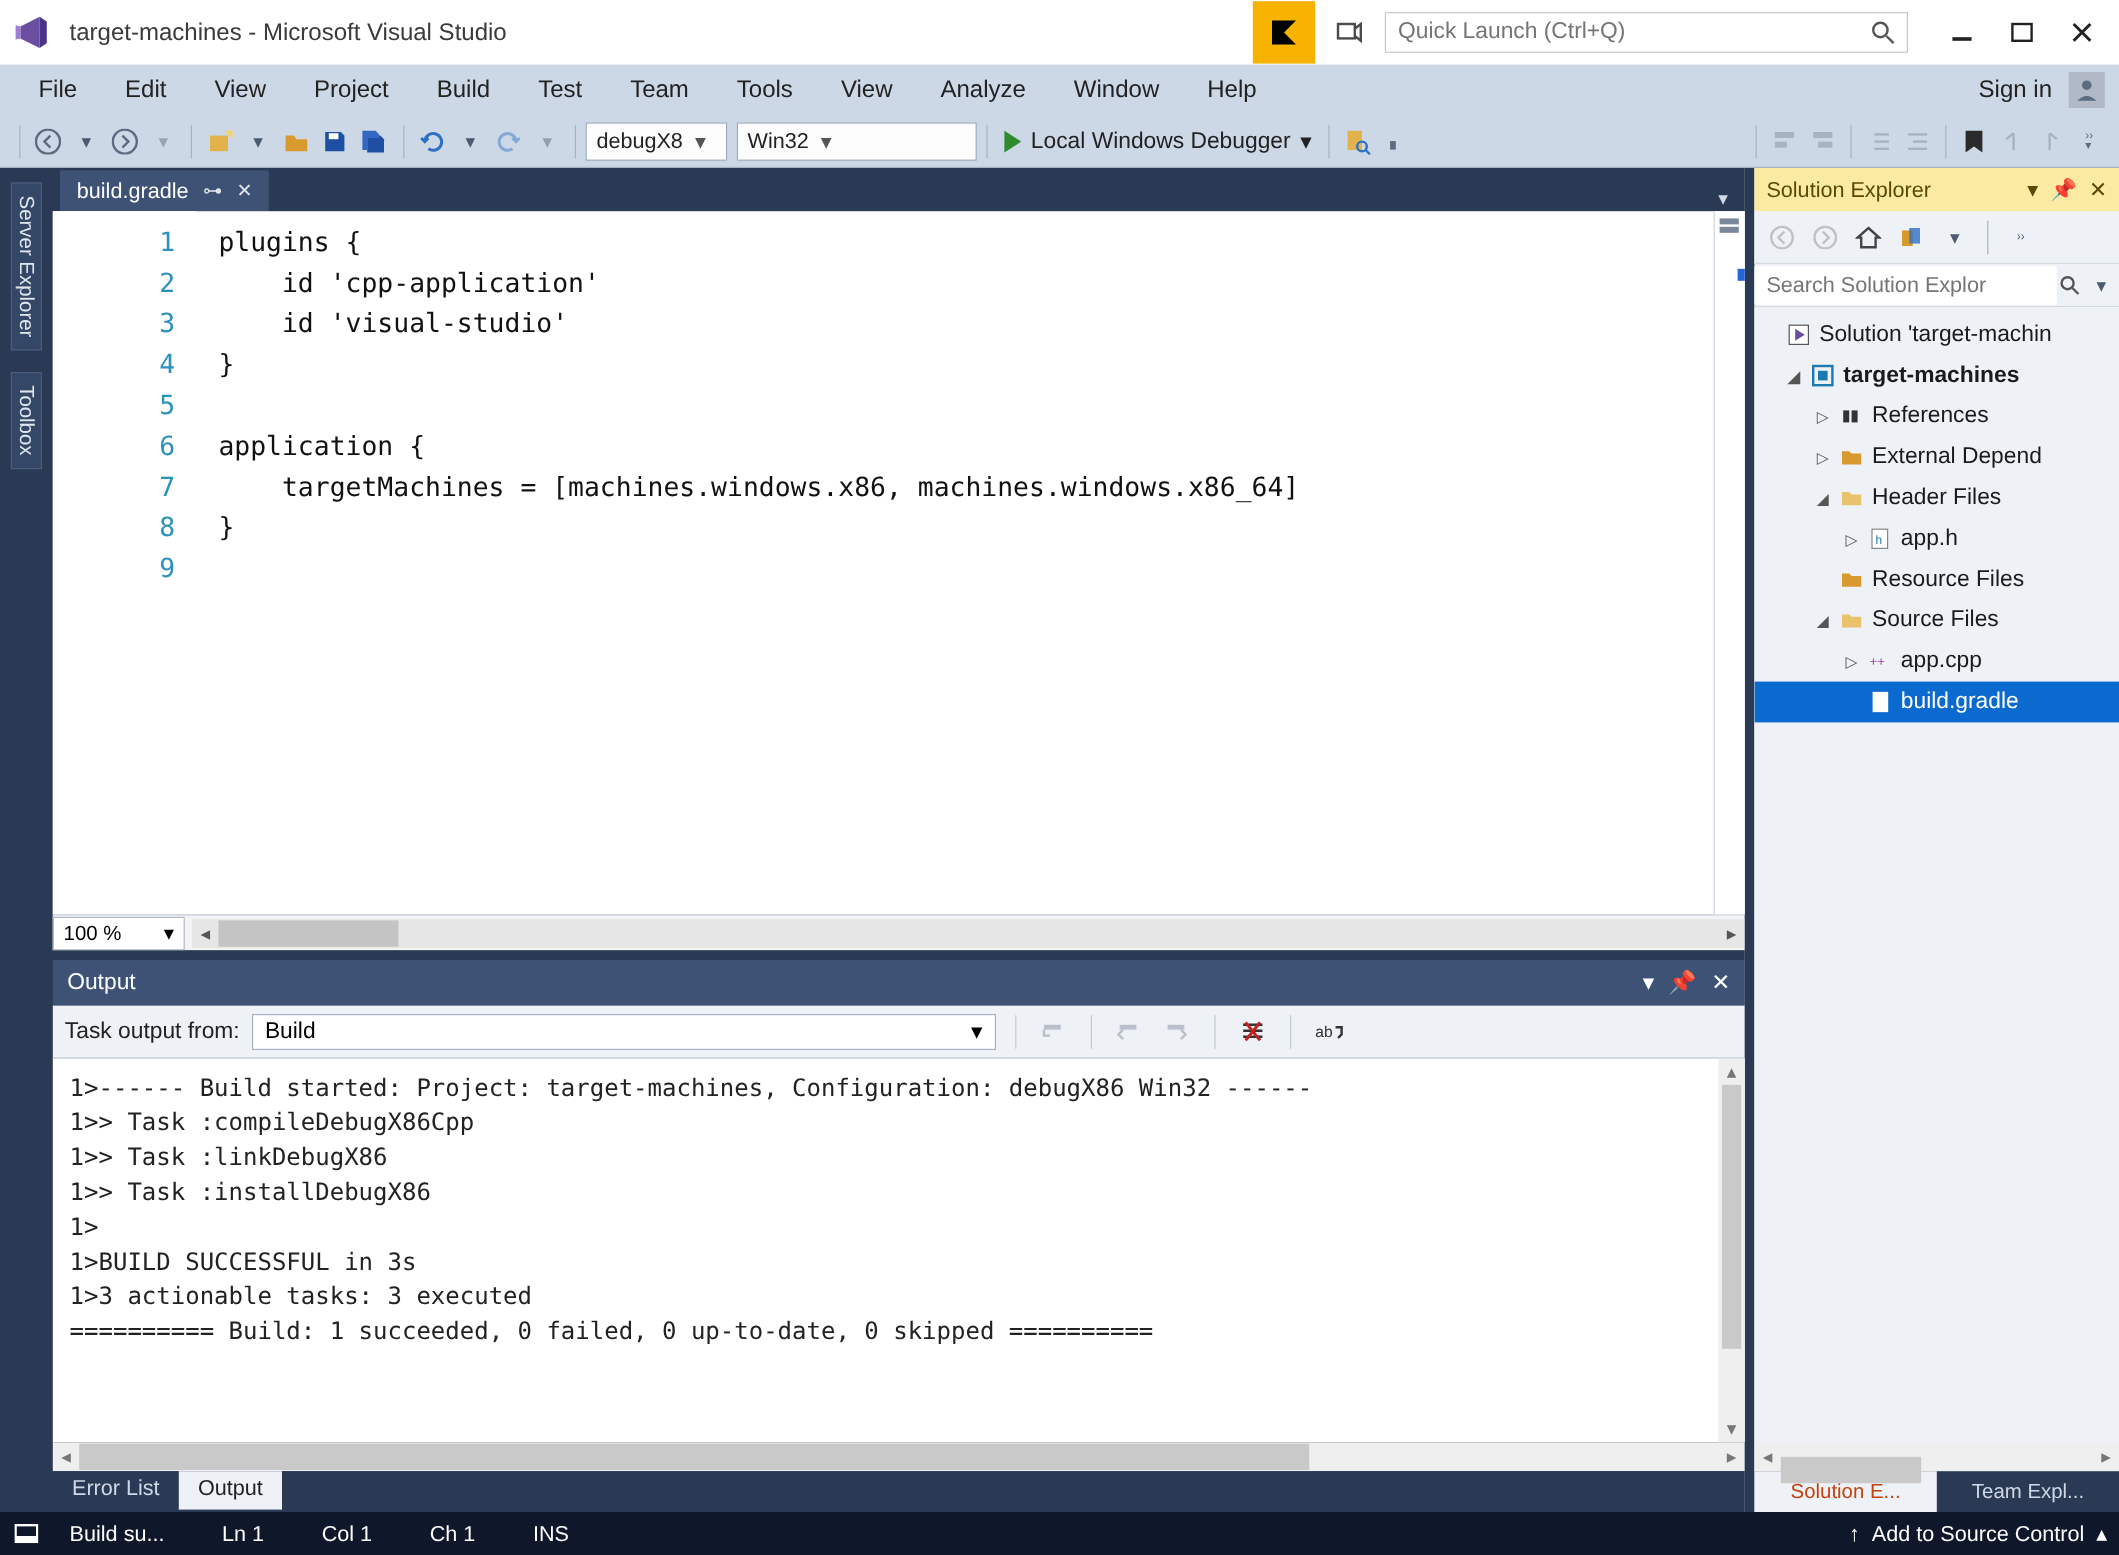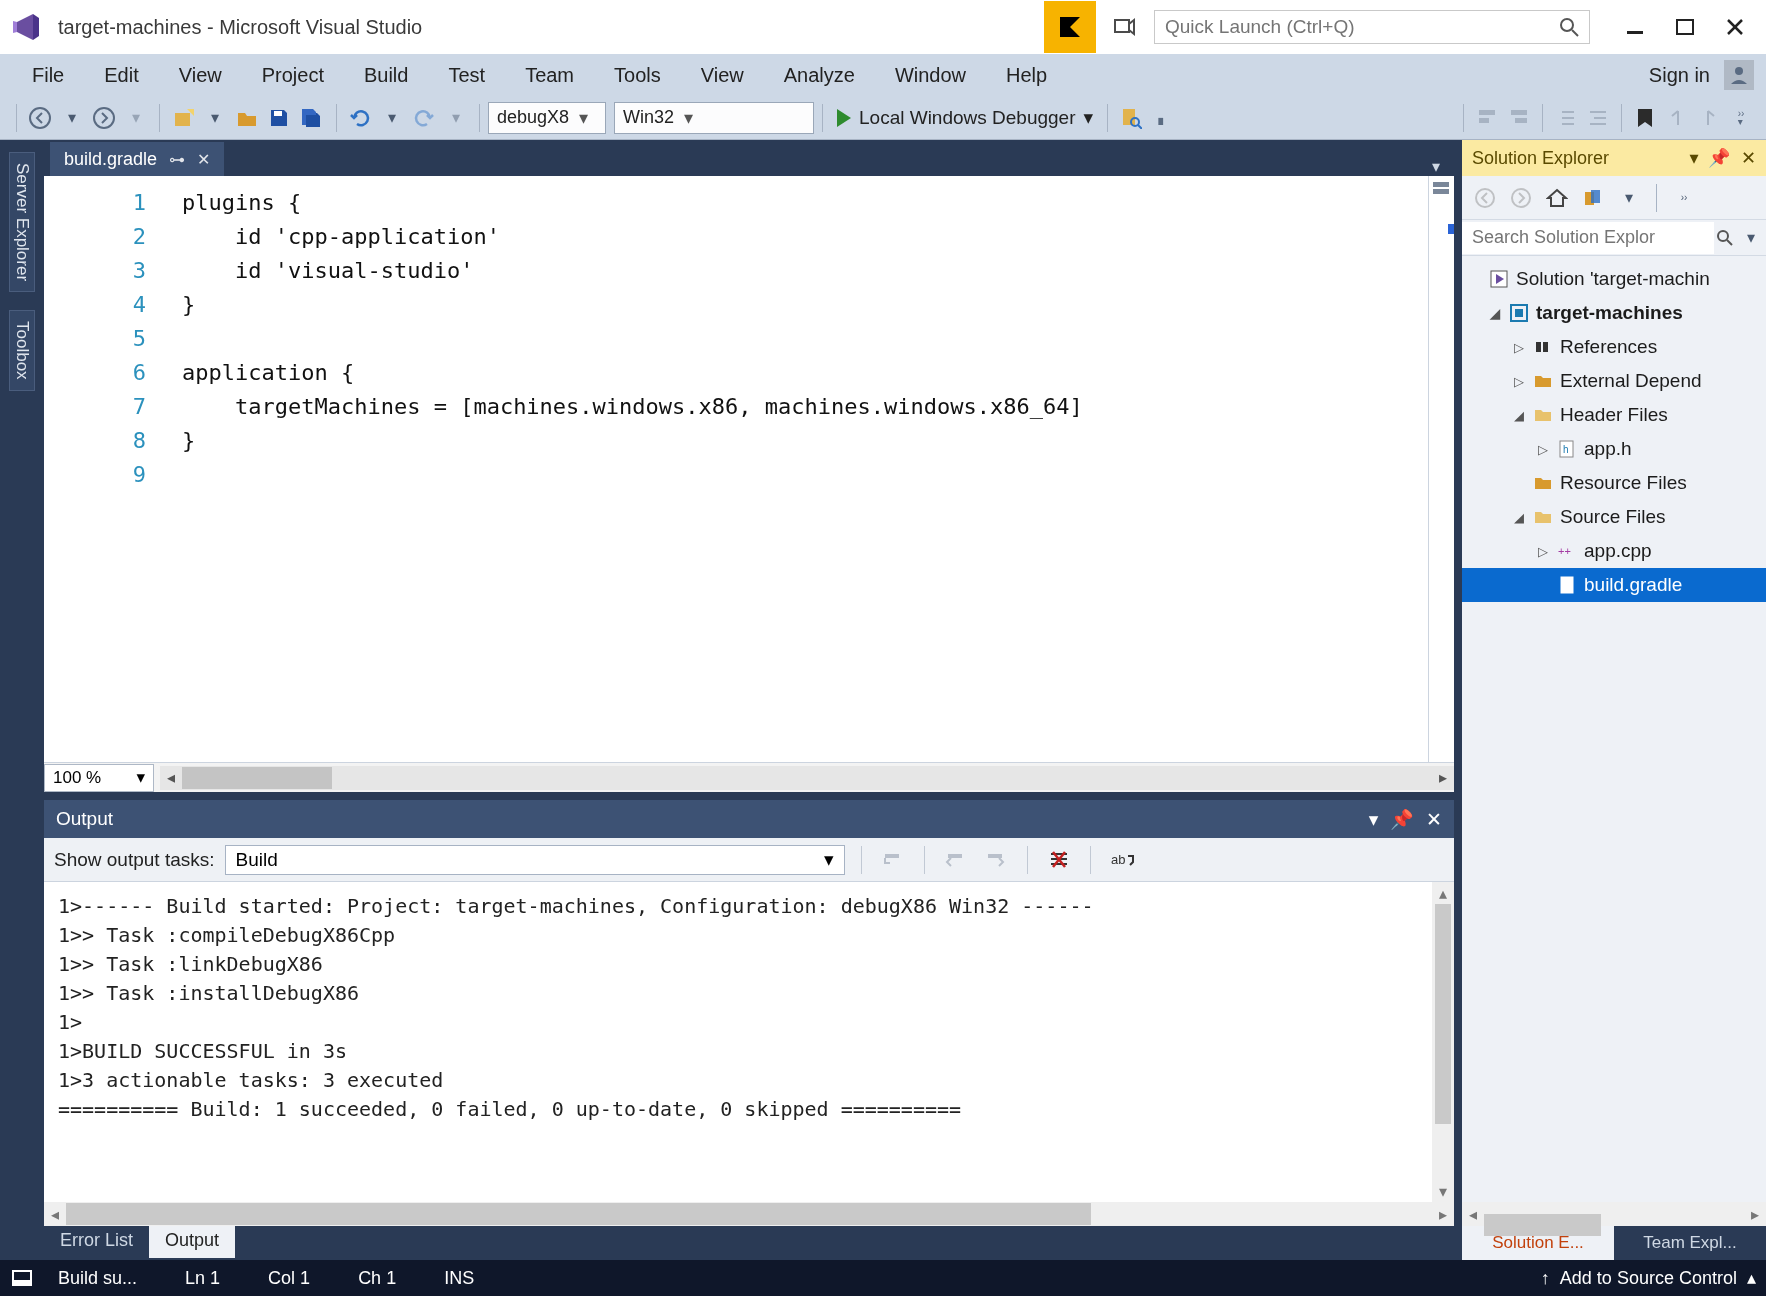--- a/index.html
+++ b/index.html
@@ -366,21 +366,21 @@
     <div class="output-panel">
       <div class="panel-header">
         <span>Output</span>
         <div class="tools">
           <span>▾</span>
           <span>📌</span>
           <span>✕</span>
         </div>
       </div>
       <div class="output-toolbar">
-        <span class="out-label">Show output tasks:</span>
+        <span class="out-label">Task output from:</span>
         <div class="out-combo">
             <span>Build</span>
             <span>▾</span>
           </div>
         <div class="out-toolbar-sep"></div>
         <div class="tb-btn dim">
             <svg width="22" height="18">
               <rect x="3" y="3" width="14" height="4" fill="#7a8799"></rect>
               <polyline points="8,12 3,12 3,7" fill="none" stroke="#7a8799" stroke-width="2"></polyline>
             </svg>

